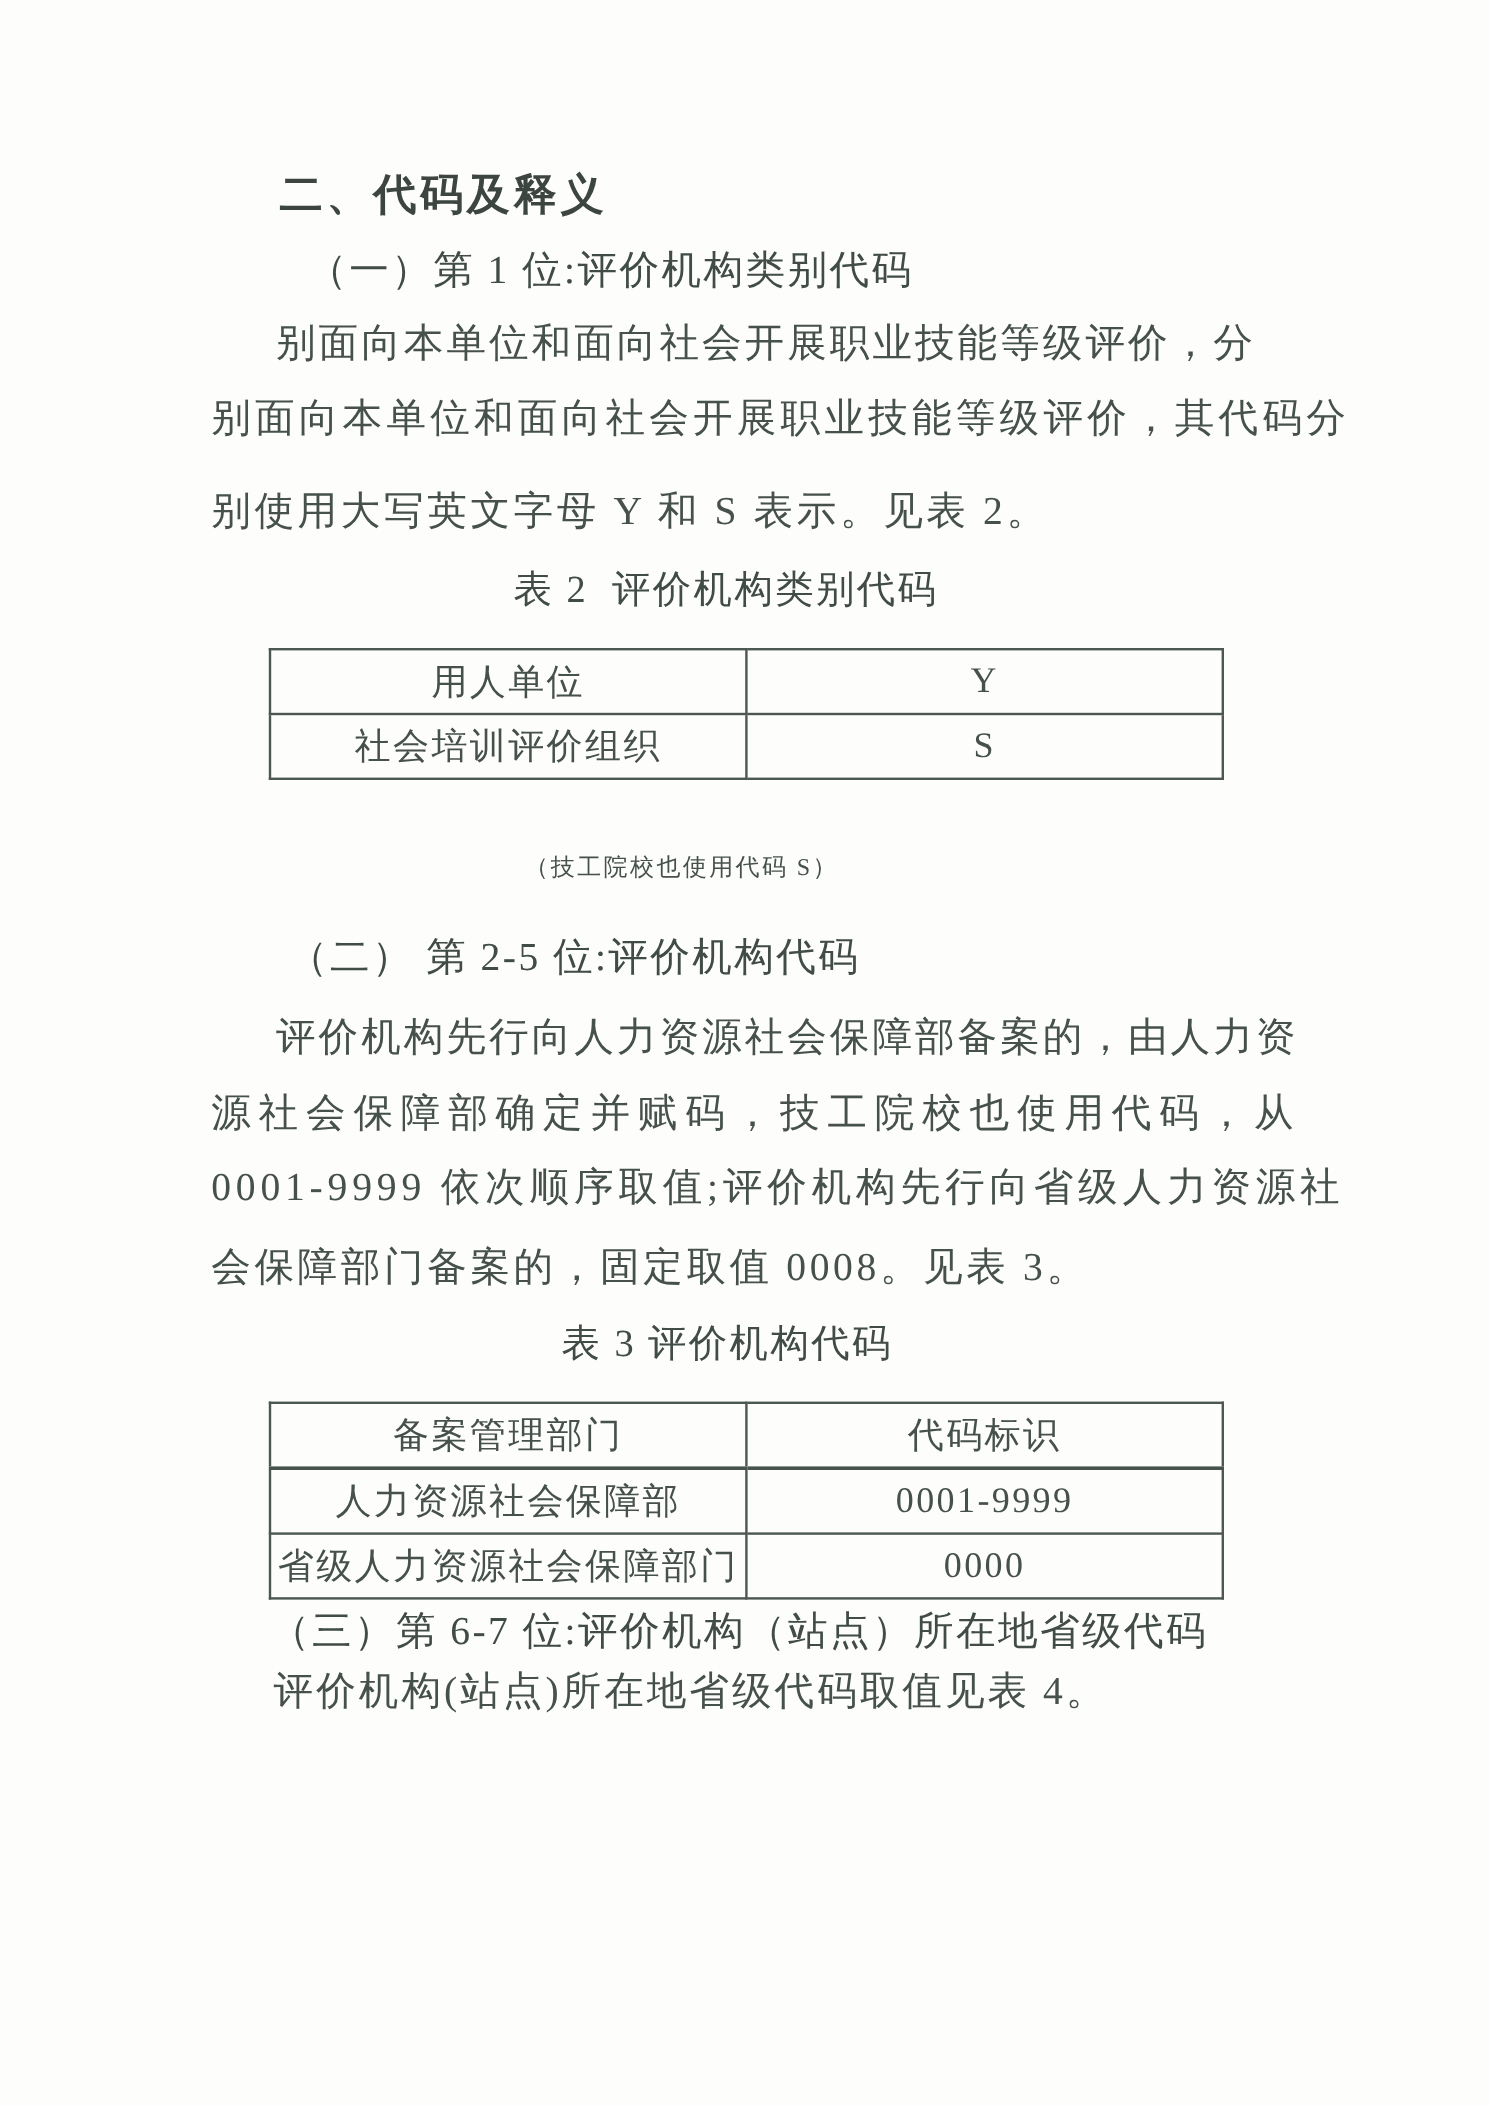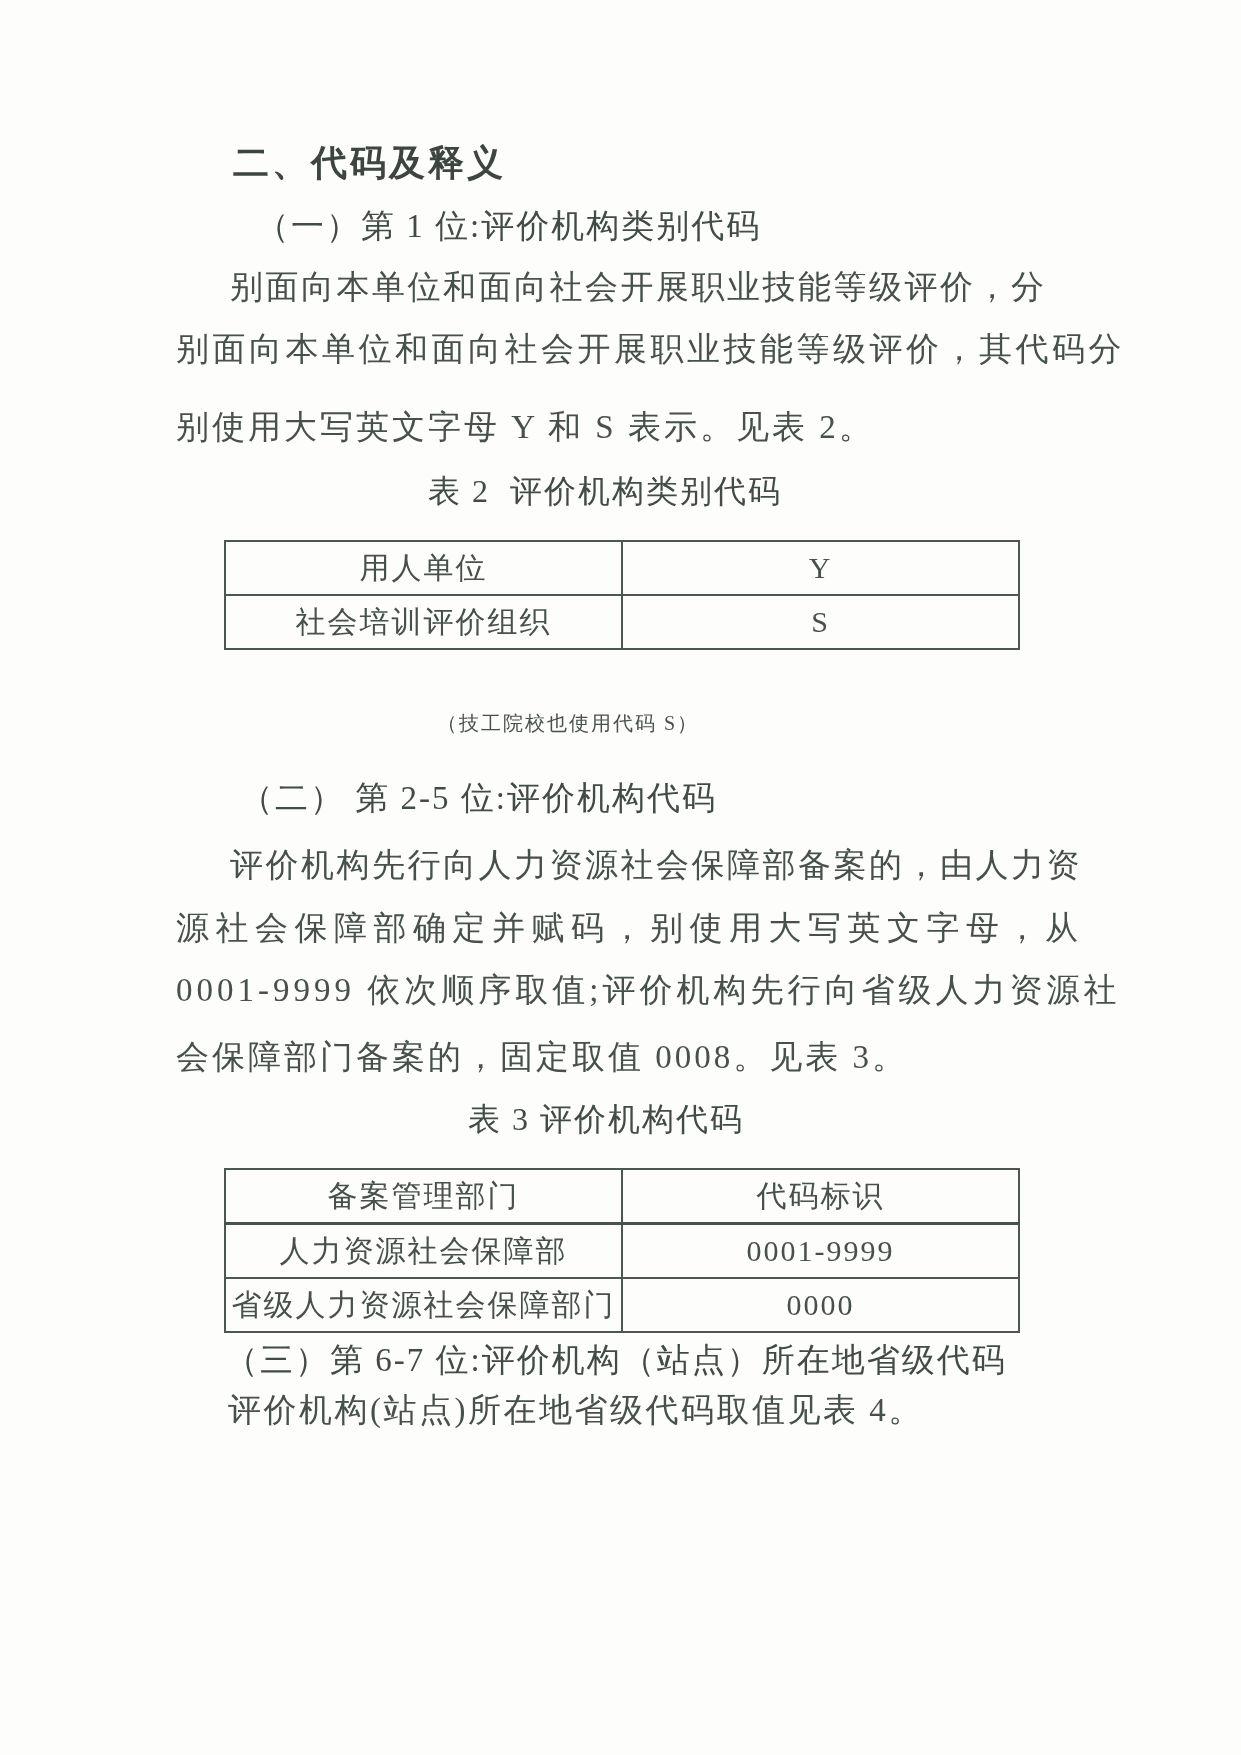--- a/index.html
+++ b/index.html
@@ -82,21 +82,21 @@
       <td>S</td>
     </tr>
   </tbody>
     </table>
 
   <div class="abs table-note" style="left:437px; top:712px;">（技工院校也使用代码 S）</div>
 
   <div class="abs sub-heading" style="left:240px; top:780px;">（二） 第 2-5 位:评价机构代码</div>
 
   <div class="abs body-line ls25" style="left:230px; top:847px;">评价机构先行向人力资源社会保障部备案的，由人力资</div>
-  <div class="abs body-line ls65" style="left:176px; top:910px;">源社会保障部确定并赋码，别使用大写英文字母，从</div>
+  <div class="abs body-line ls65" style="left:176px; top:910px;">源社会保障部确定并赋码，技工院校也使用代码，从</div>
   <div class="abs body-line ls4" style="left:176px; top:972px;">0001-9999 依次顺序取值;评价机构先行向省级人力资源社</div>
   <div class="abs body-line ls3" style="left:176px; top:1039px;">会保障部门备案的，固定取值 0008。见表 3。</div>
 
   <div class="abs table-caption" style="left:468px; top:1101px;">表 3 评价机构代码</div>
 
   <table class="doc-table" style="left:224px; top:1168px;">
     <tbody>
         <tr class="header-row">
       <td>备案管理部门</td>
       <td>代码标识</td>

